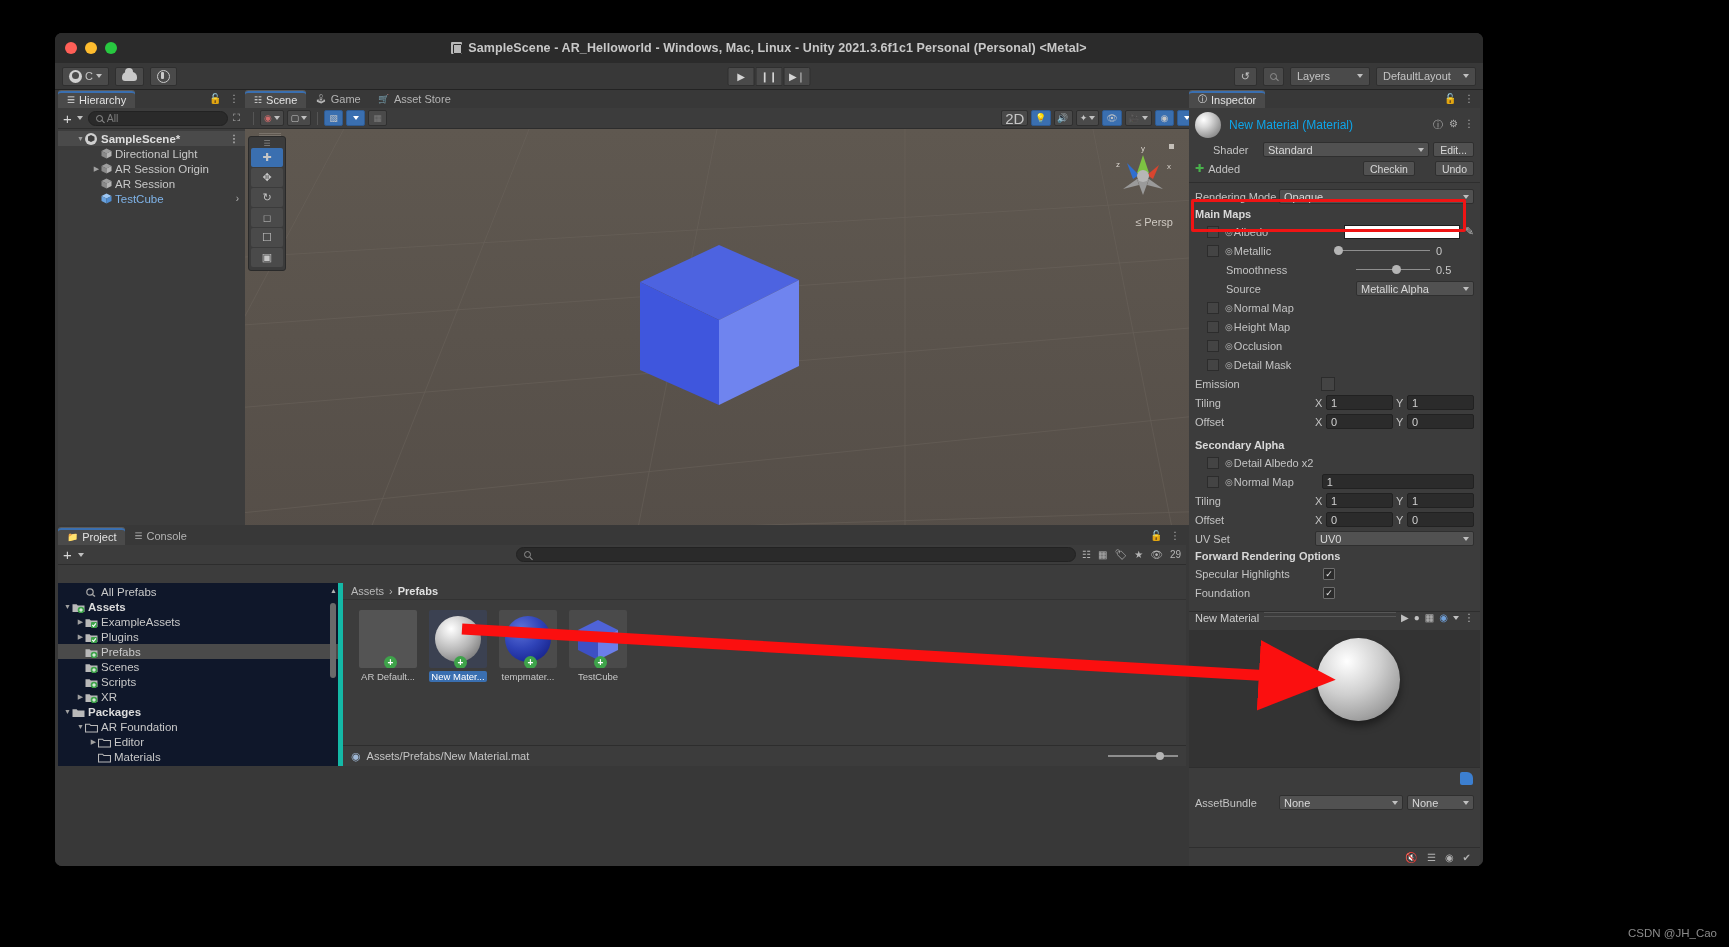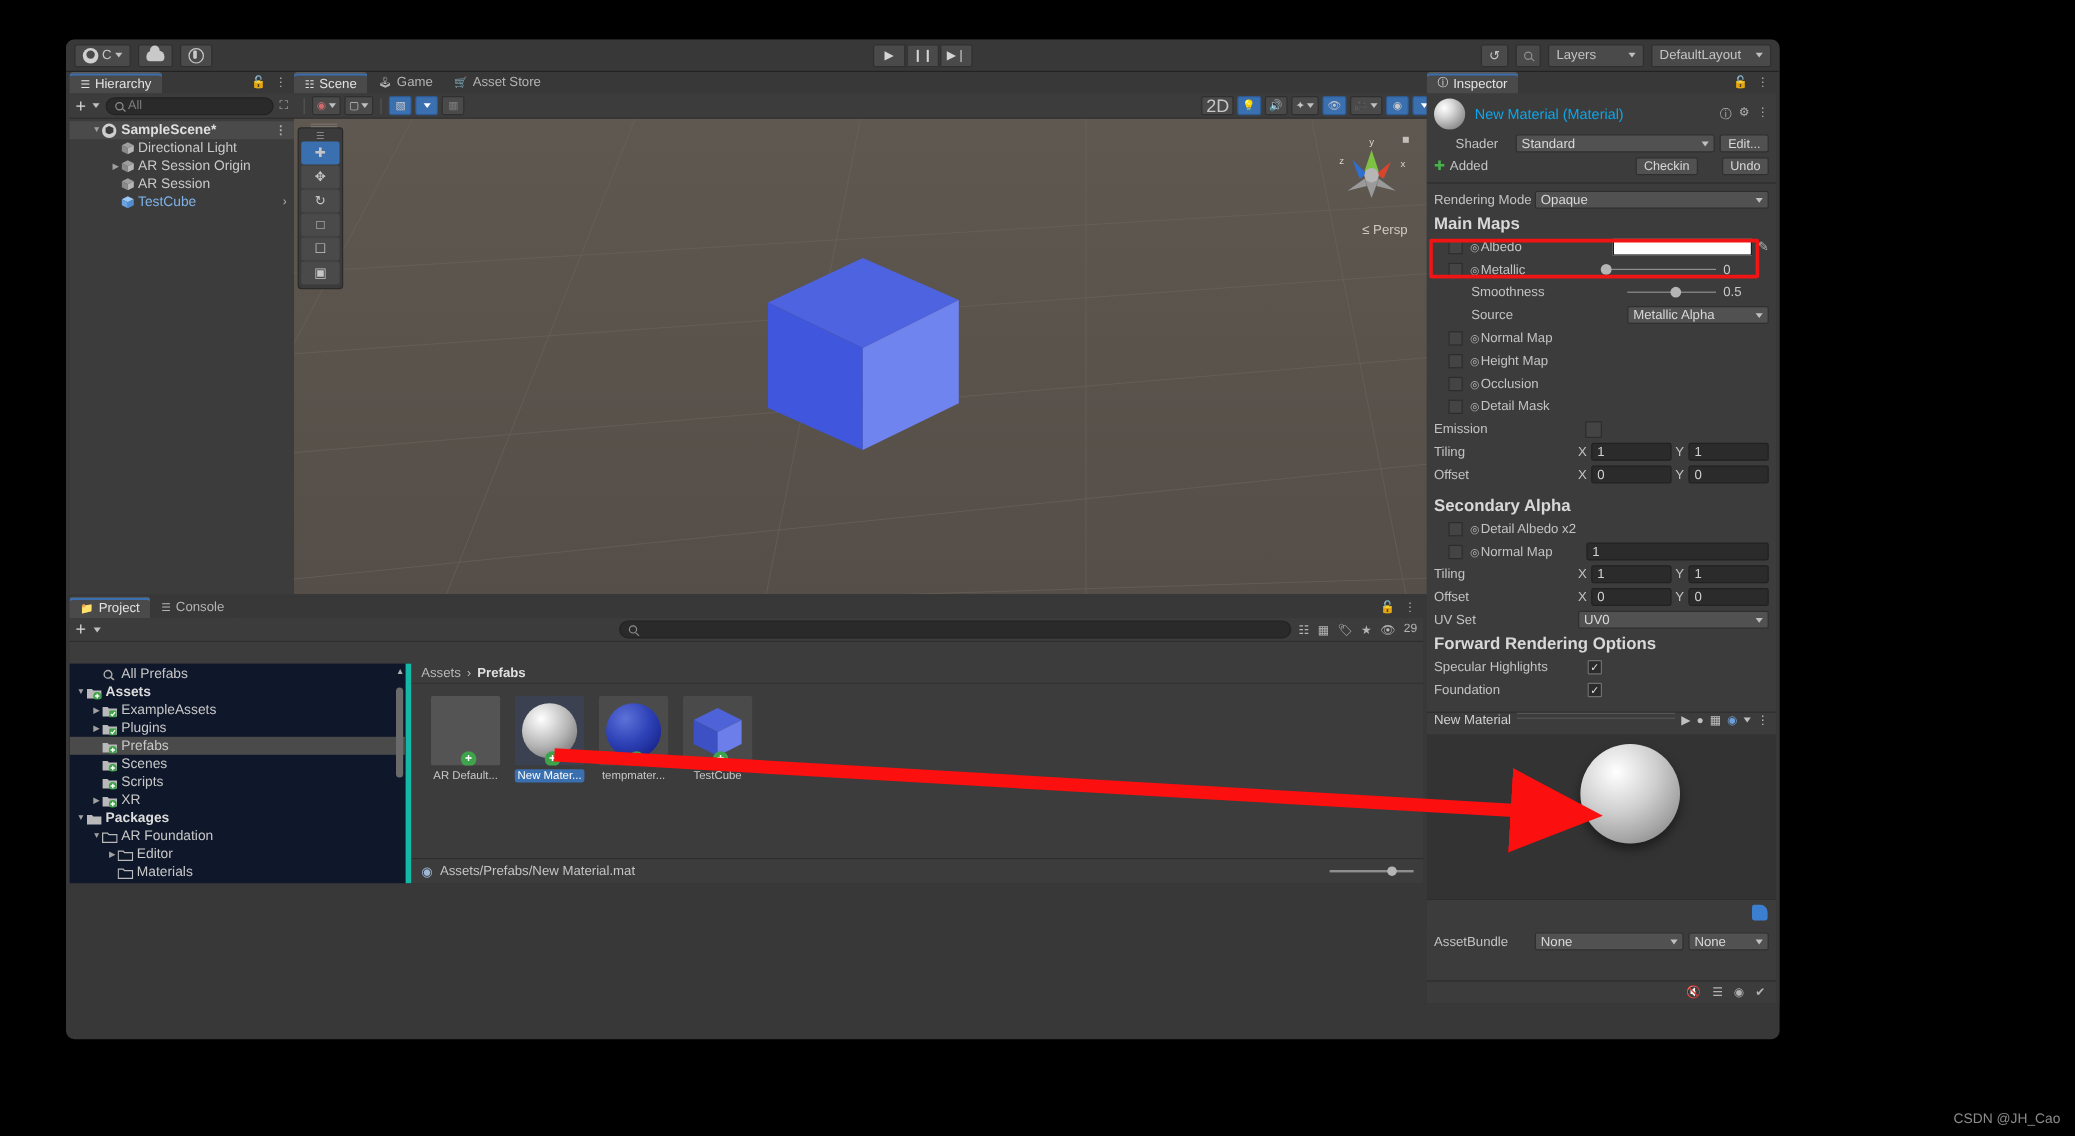--- a/index.html
+++ b/index.html
@@ -152,21 +152,21 @@
   .fld{flex:1;height:15px;background:#2b2b2b;border:1px solid #212121;border-radius:2px;
     color:#d0d0d0;font-size:11px;display:flex;align-items:center;padding:0 4px;}
   .dropdown{flex:1;height:15px;background:#515151;border:1px solid #2f2f2f;border-radius:2px;
     color:#d8d8d8;font-size:11px;display:flex;align-items:center;padding:0 4px;position:relative;}
   .dropdown .dc{position:absolute;right:4px;}
   .minibtn{height:15px;background:#515151;border:1px solid #2f2f2f;border-radius:2px;color:#d8d8d8;
     font-size:10.5px;display:flex;align-items:center;justify-content:center;padding:0 6px;}
   .added{color:#c3c3c3;font-size:11px;display:flex;align-items:center;gap:4px;}
   .plusgrn{color:#49b14b;font-size:11px;}
   .divider{height:1px;background:#2e2e2e;margin:4px 0;}
-  .sec-head{font-size:14px;color:#d8d8d8;font-weight:bold;padding:2px 6px;}
+  .sec-head{font-size:11px;color:#d8d8d8;font-weight:bold;padding:2px 6px;}
   .texslot{width:12px;height:12px;background:#444;border:1px solid #2c2c2c;flex:none;}
   .radio-ico{color:#b8b8b8;font-size:9px;margin-right:1px;}
   .swatch{height:14px;background:#ffffff;border:1px solid #1e1e1e;}
   .slider{flex:1;height:13px;display:flex;align-items:center;position:relative;}
   .slider .track{position:absolute;left:0;right:0;height:1.5px;background:#8e8e8e;}
   .slider .knob{position:absolute;width:9px;height:9px;border-radius:50%;background:#b5b5b5;}
   .numsm{width:38px;text-align:left;color:#c9c9c9;font-size:11px;}
   .xy{display:flex;align-items:center;gap:3px;flex:1;}
   .axis{color:#c3c3c3;font-size:11px;width:8px;}
   .chk{width:12px;height:12px;background:#2b2b2b;border:1px solid #6e6e6e;border-radius:1px;
@@ -232,20 +232,31 @@
   .redbox{position:absolute;border:3px solid #f01414;border-radius:2px;pointer-events:none;}
   .arrow-svg{position:absolute;left:0;top:0;pointer-events:none;}
   .watermark{position:absolute;right:12px;bottom:8px;color:#8b8b8b;font-size:11.5px;}
 </style>
 </head>
 <body>
 
 <div class="desktop">
   <div class="window">
 
+    <div class="titlebar">
+      <div class="traffic">
+        <div class="dot red"></div>
+        <div class="dot yel"></div>
+        <div class="dot grn"></div>
+      </div>
+      <div class="title-text">
+        <span class="title-ico"></span>
+        <span>SampleScene - AR_Helloworld - Windows, Mac, Linux - Unity 2021.3.6f1c1 Personal (Personal) &lt;Metal&gt;</span>
+      </div>
+    </div>
 
     <div class="maintoolbar">
       <div class="tb-left">
         <div class="tbtn">
           <span class="avatar-ico"></span>
           <span>C</span>
           <span class="caret"></span>
         </div>
         <div class="tbtn">
           <span class="cloud-ico"></span>

